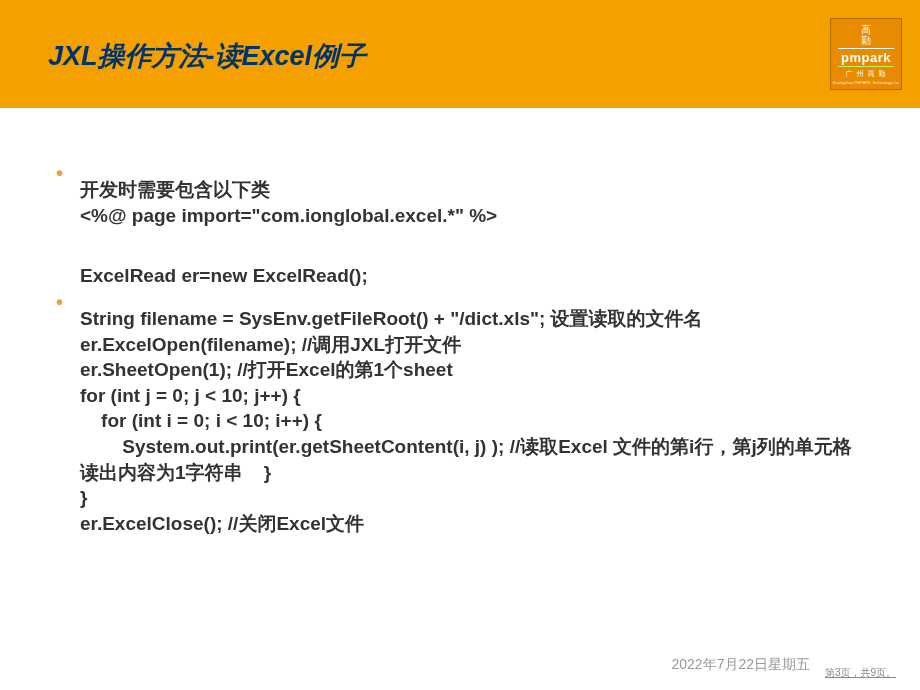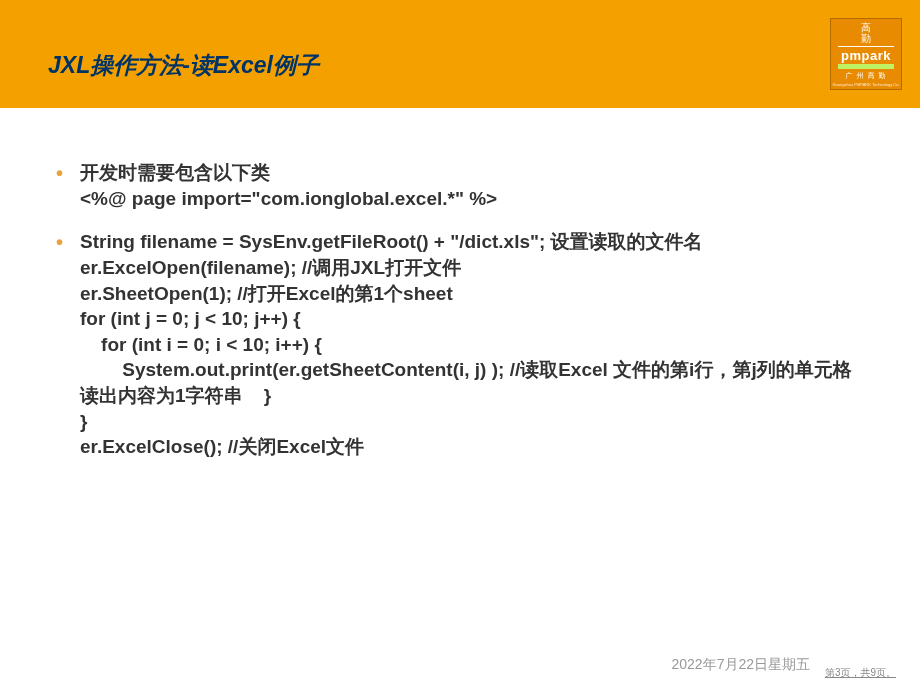--- a/index.html
+++ b/index.html
@@ -15,24 +15,23 @@
     width: 920px;
     height: 108px;
     background: #f4a100;
     position: relative;
   }
   .title {
     position: absolute;
     left: 48px;
     top: 38px;
     color: #003366;
-    font-size: 23px;
+    font-size: 27px;
     font-weight: bold;
     font-style: italic;
-    margin-top: 12px;
   }
   .logo {
     position: absolute;
     right: 18px;
     top: 18px;
     width: 72px;
     height: 72px;
     background: #e88b00;
     border: 1px solid #b36b00;
     display: flex;
@@ -45,21 +44,21 @@
     font-size: 10px;
     line-height: 11px;
     text-align: center;
     margin-bottom: 2px;
   }
   .logo-mid {
     font-size: 13px;
     font-weight: bold;
     letter-spacing: 0.5px;
     border-top: 1px solid #fff;
-    border-bottom: 5px solid #bef264;
+    border-bottom: 1px solid #bef264;
     padding: 1px 3px;
   }
   .logo-bot {
     font-size: 7px;
     margin-top: 2px;
     letter-spacing: 1px;
   }
   .logo-tiny {
     font-size: 4px;
     margin-top: 1px;
@@ -82,20 +81,21 @@
   }
   .bullet {
     color: #e8a33d;
     width: 24px;
     flex-shrink: 0;
     font-size: 20px;
     line-height: 1.35;
   }
   .btxt {
     flex: 1;
+    margin-top: 17px;
   }
   .spacer {
     height: 18px;
   }
   .footer-date {
     position: absolute;
     right: 110px;
     bottom: 16px;
     font-size: 14px;
     color: #999;
@@ -124,19 +124,23 @@
   </div>
 </div>
 
 <div class="content" id="content-root">
     <div class="bullet-row">
       <div class="bullet">•</div>
       <div class="btxt">开发时需要包含以下类<br>&lt;%@ page import="com.ionglobal.excel.*" %&gt;</div>
     </div>
     <div class="spacer"></div>
     <div class="bullet-row">
+      <div class="bullet"></div>
+      <div class="btxt">ExcelRead er=new ExcelRead();</div>
+    </div>
+    <div class="bullet-row">
       <div class="bullet">•</div>
       <div class="btxt">String filename = SysEnv.getFileRoot() + "/dict.xls";  设置读取的文件名<br>er.ExcelOpen(filename); //调用JXL打开文件<br>er.SheetOpen(1);  //打开Excel的第1个sheet<br>for (int j = 0; j &lt; 10; j++) {<br>&nbsp;&nbsp;&nbsp;&nbsp;for (int i = 0; i &lt; 10; i++) {<br>&nbsp;&nbsp;&nbsp;&nbsp;&nbsp;&nbsp;&nbsp;&nbsp;System.out.print(er.getSheetContent(i, j) ); //读取Excel 文件的第i行，第j列的单元格<br>读出内容为1字符串&nbsp;&nbsp;&nbsp;&nbsp;}<br>}<br>er.ExcelClose(); //关闭Excel文件</div>
     </div>
   </div>
 
 <div class="footer-date">2022年7月22日星期五</div>
 <div class="footer-page">第3页，共9页。</div>
 
 </body></html>

